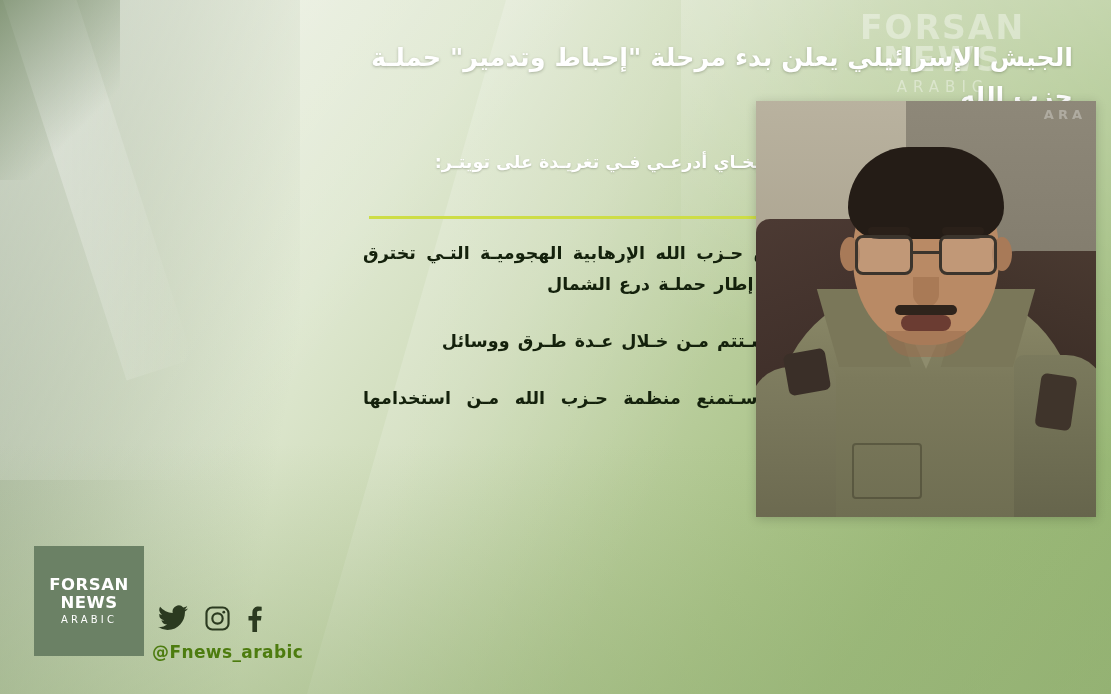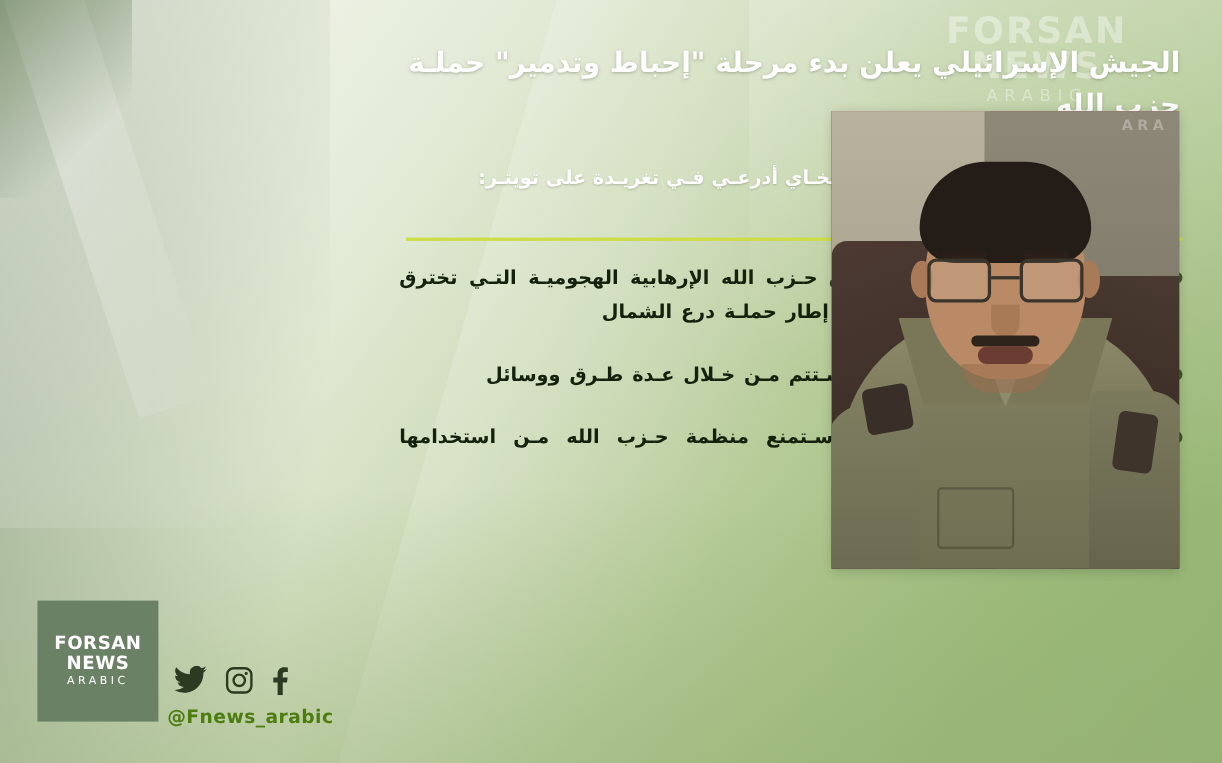--- a/index.html
+++ b/index.html
@@ -106,23 +106,23 @@
     flex: 1 1 auto;
     text-align: justify; text-align-last: right;
     color: #14210c;
     font-size: 17.5px; font-weight: 700; line-height: 1.78;
     word-spacing: 2px;
   }
 
   
   .photo {
     position: absolute; left: 756px; top: 101px;
-    width: 316px; height: 416px;
+    width: 340px; height: 416px;
     overflow: hidden;
-    background: #b91c1c;
+    background: #737373;
     box-shadow: 0 2px 10px rgba(0,0,0,.18);
   }
   .ph-wall-l { position:absolute; left:0; top:0; width:46%; height:100%;
     background: linear-gradient(180deg,#b9b29f 0%,#a79f8b 55%,#8e8673 100%); }
   .ph-wall-r { position:absolute; right:0; top:0; width:56%; height:100%;
     background: linear-gradient(180deg,#8e8879 0%,#7d7768 60%,#6b6657 100%); }
   .ph-chair { position:absolute; left:0; top:118px; width:150px; height:298px;
     background: linear-gradient(160deg,#4c3a33 0%,#3a2b26 70%); border-radius: 14px 30px 0 0; }
   .ph-chair2 { position:absolute; right:-10px; top:150px; width:120px; height:266px;
     background: linear-gradient(200deg,#4a3a31 0%,#352822 70%); border-radius: 30px 0 0 0; }

